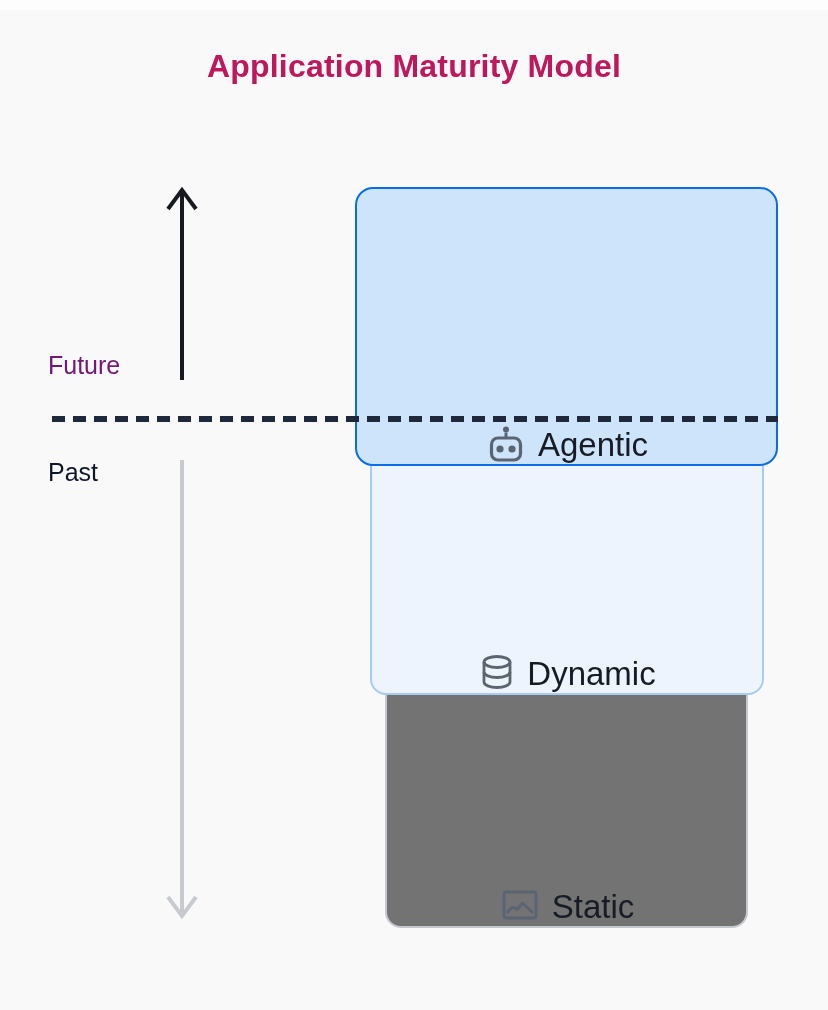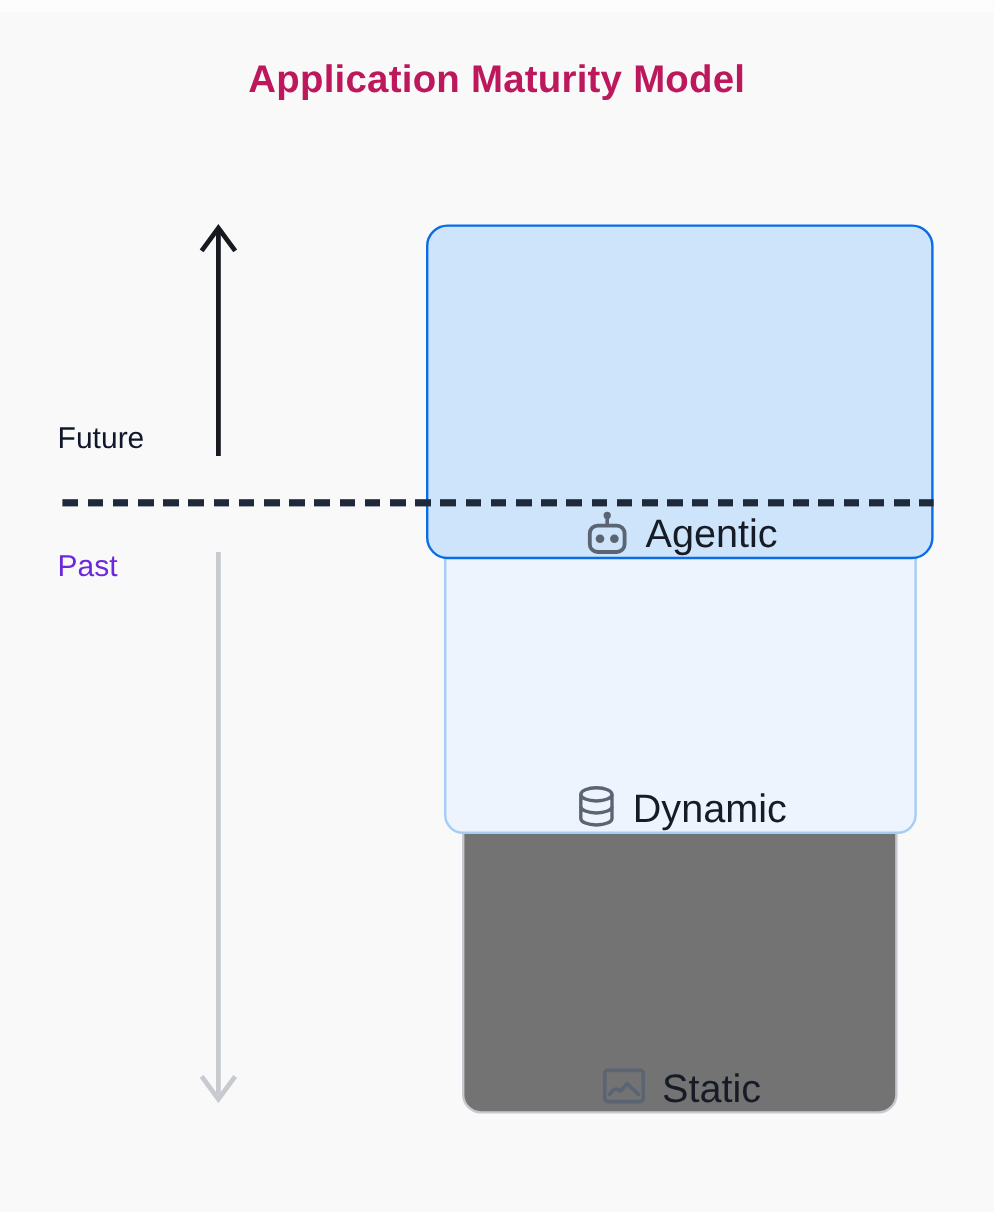--- a/index.html
+++ b/index.html
@@ -41,28 +41,28 @@
   .arrow-down {
     position: absolute;
     left: 160px;
     top: 460px;
   }
   .future-label {
     position: absolute;
     left: 48px;
     top: 351px;
     font-size: 25px;
-    color: #0f172a;
+    color: #701a75;
   }
   .past-label {
     position: absolute;
     left: 48px;
     top: 458px;
     font-size: 25px;
-    color: #6d28d9;
+    color: #0f172a;
   }
   .time-divider {
     position: absolute;
     left: 52px;
     top: 416px;
     width: 726px;
     height: 6px;
     background: repeating-linear-gradient(to right, #1e2a3b 0px, #1e2a3b 13px, transparent 13px, transparent 21px);
     z-index: 5;
   }

